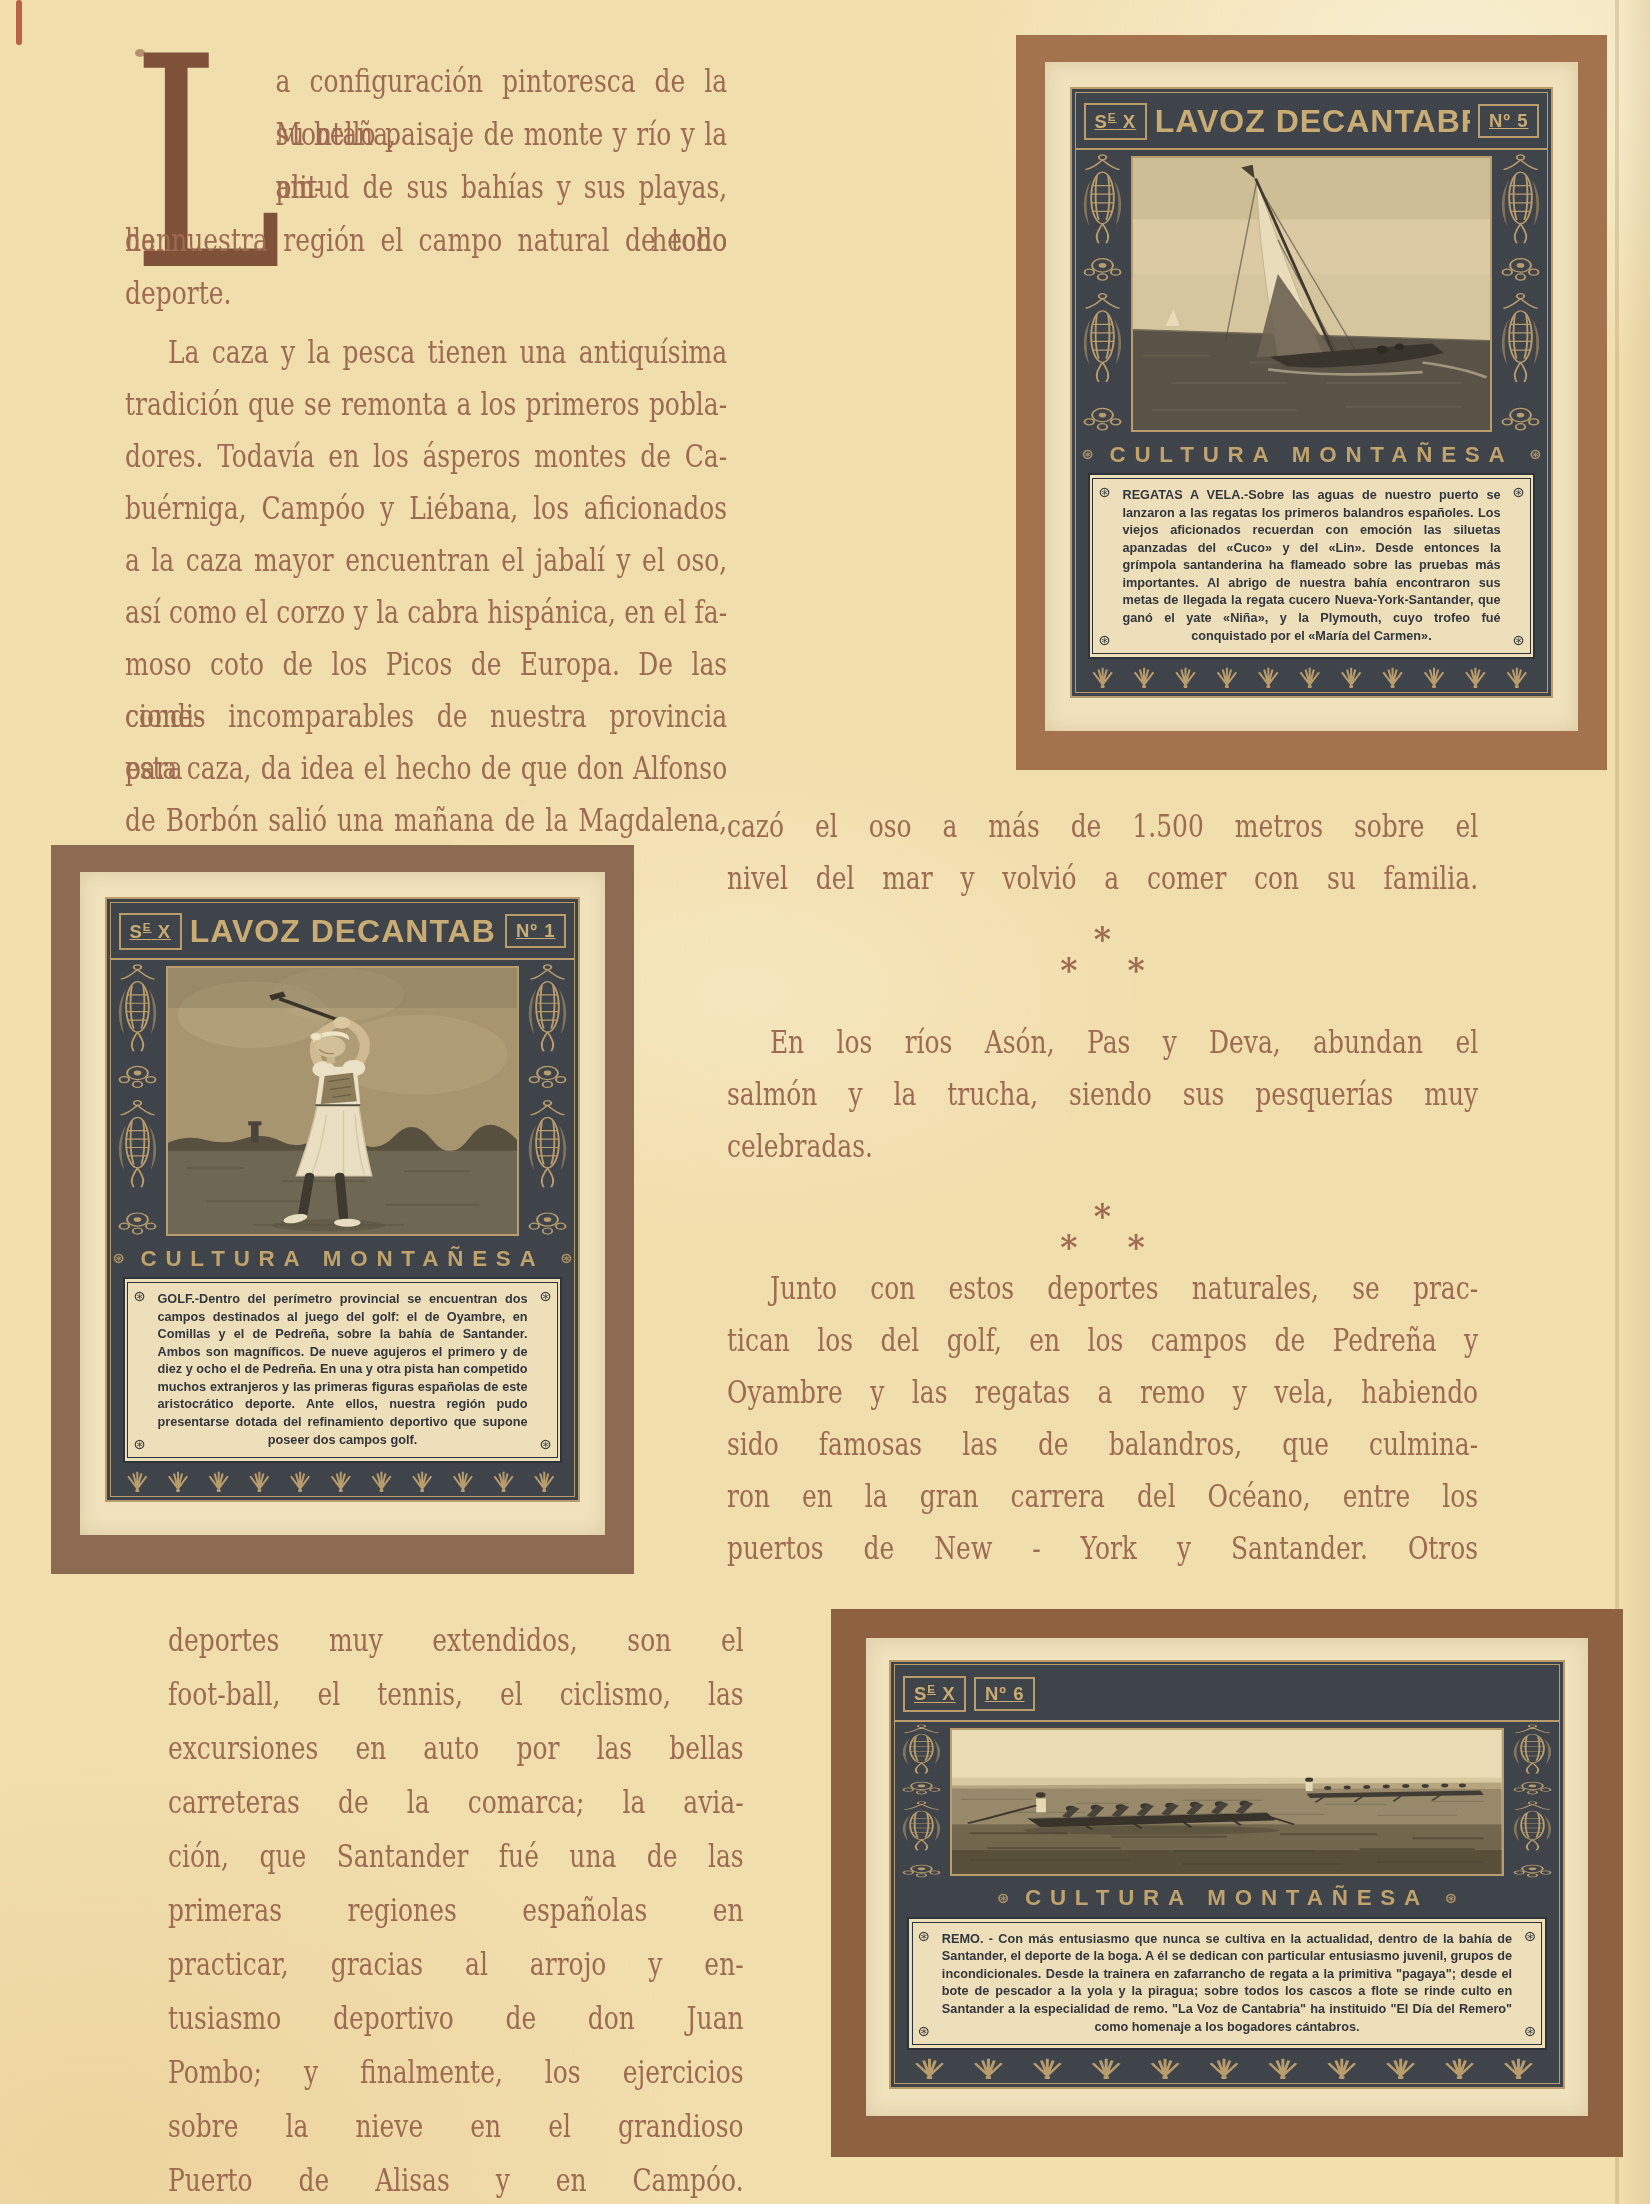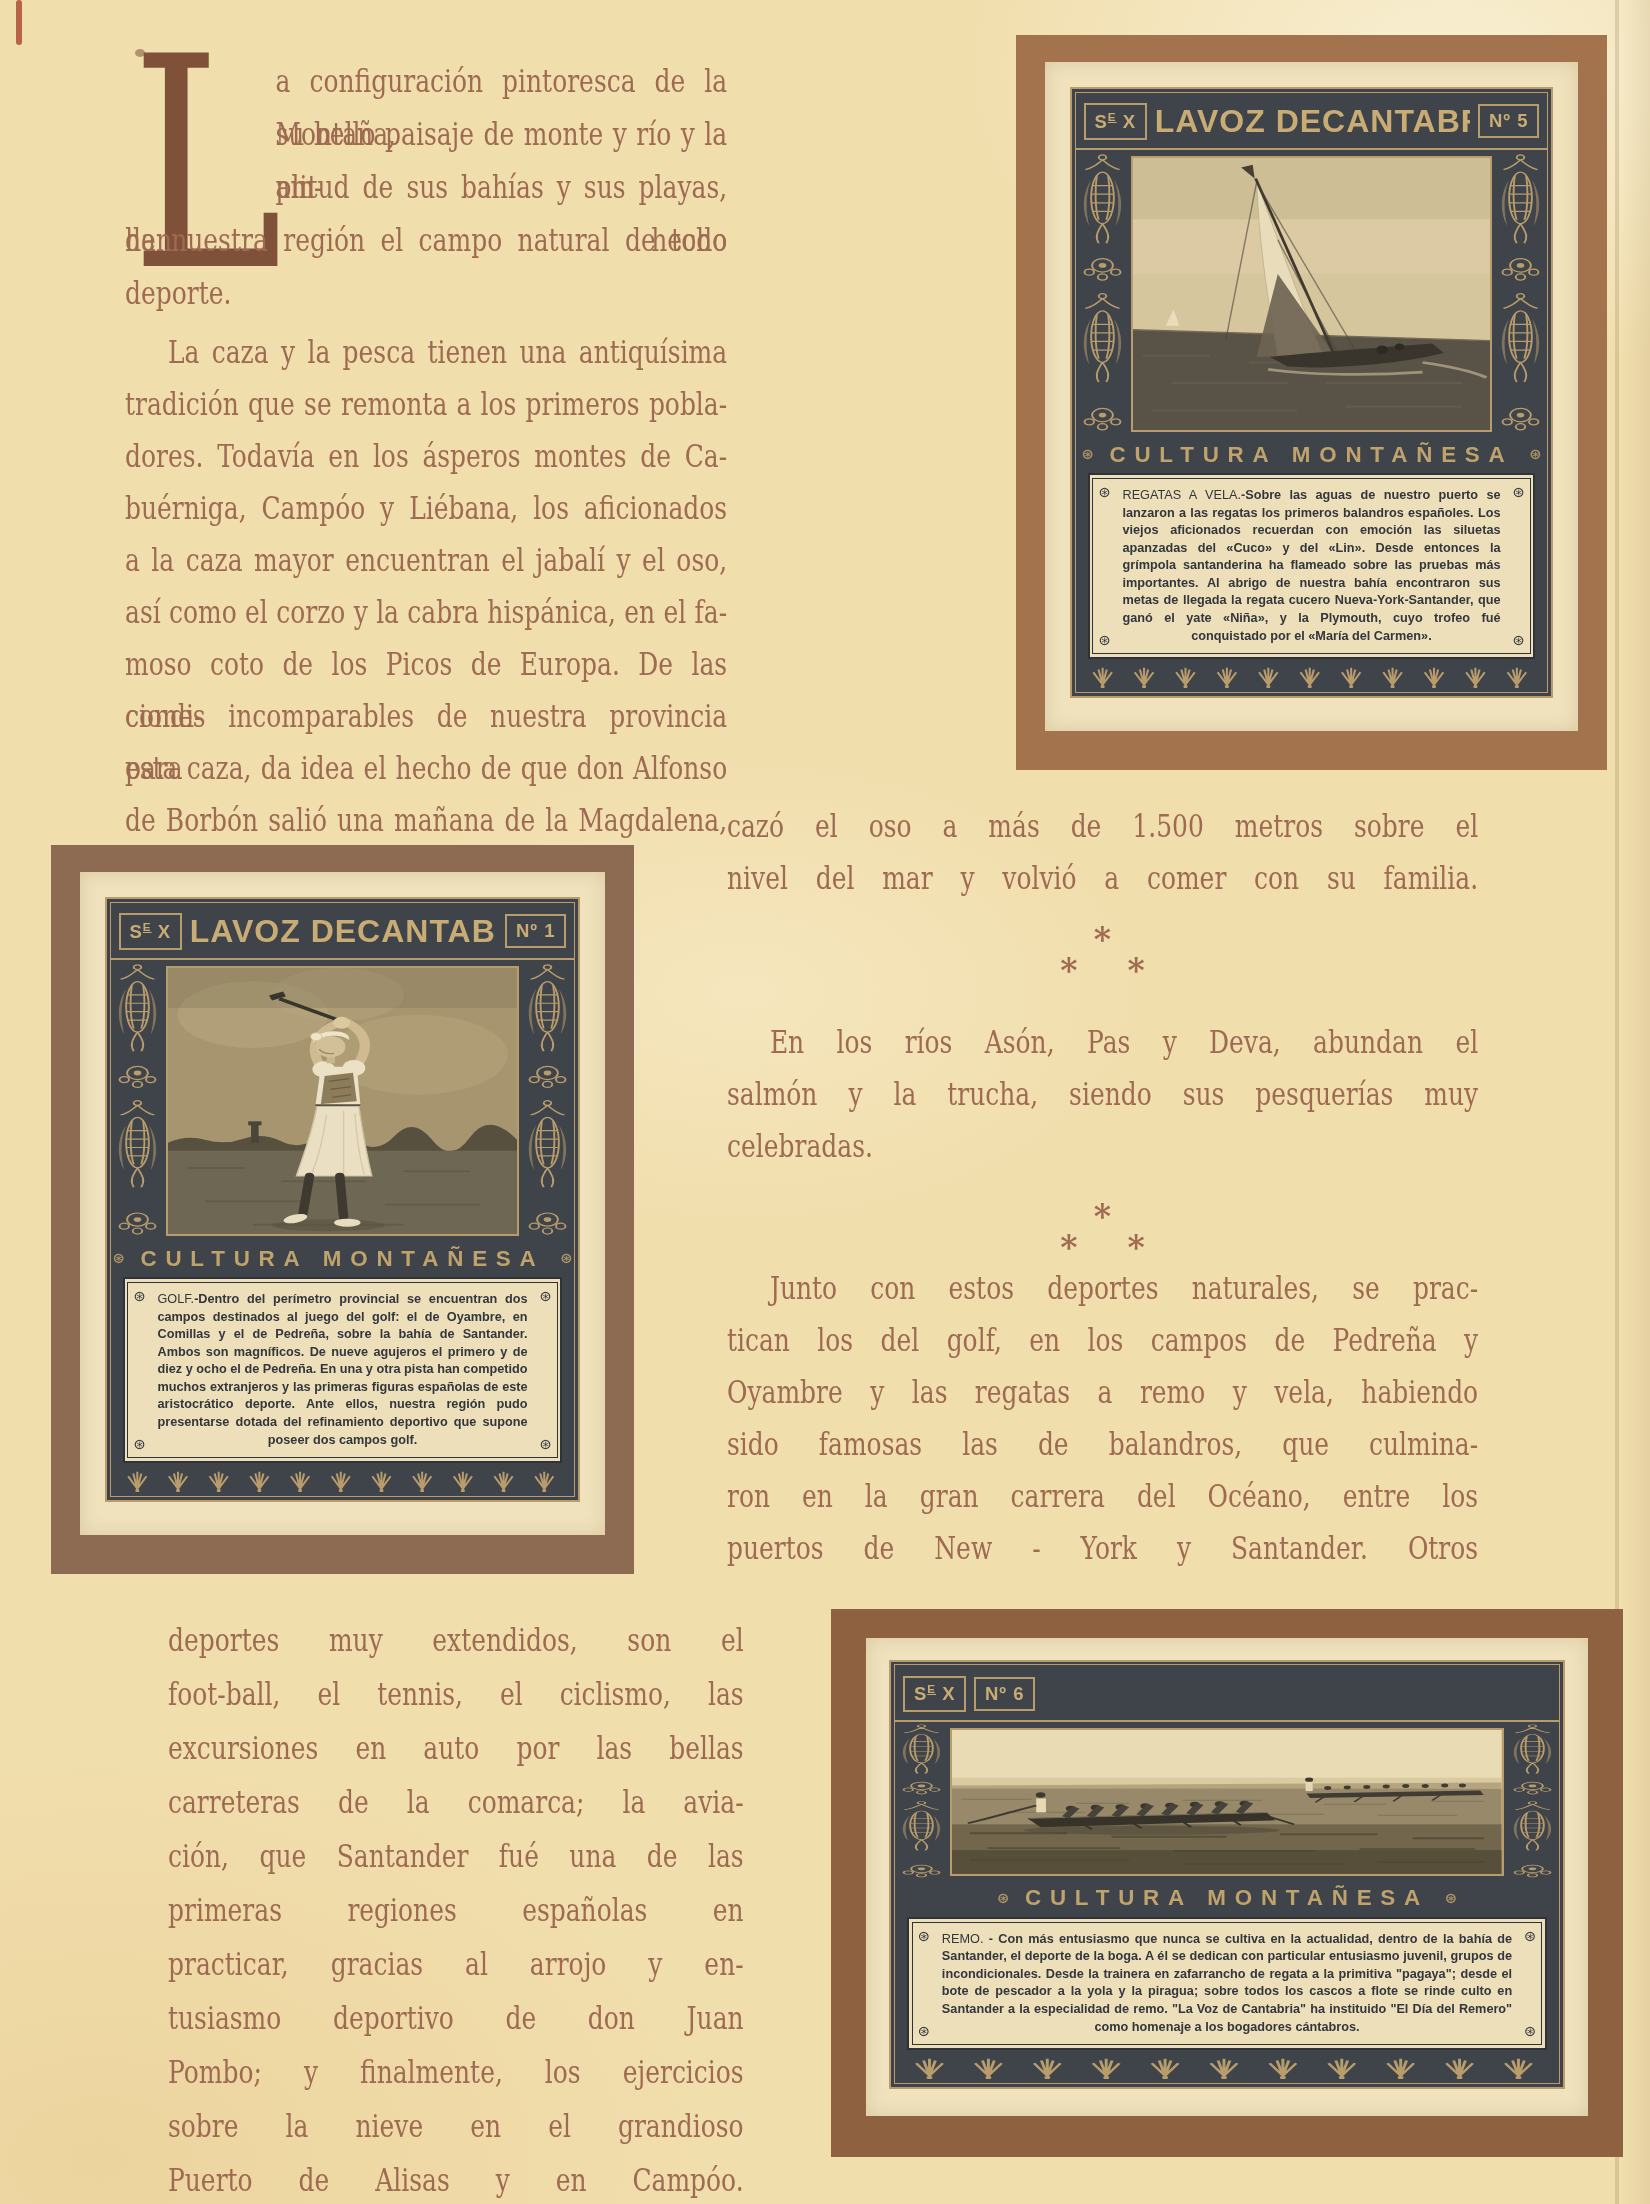--- a/index.html
+++ b/index.html
@@ -38,34 +38,34 @@
   .mat{position:absolute;inset:0;}
   .m8{background:#a3734e;}
   .m9{background:#8d6b53;}
   .m10{background:#8e6240;}
   .paper{position:absolute;left:29px;top:27px;right:29px;bottom:39px;background:#efe2bc;box-shadow:inset 0 0 17.6px rgba(120,90,50,.18);}
   .c10 .paper{left:35px;top:29px;right:35px;bottom:41px;}
   .frame{position:absolute;left:25px;top:25px;right:25px;bottom:33px;background:#3f434a;border:2px solid #b89c6c;}
   .c10 .frame{left:23.4px;top:21.5px;right:23.4px;bottom:27px;}
   .frame-in{position:absolute;inset:2.9px;border:1px solid #b89c6c;display:flex;flex-direction:column;}
   .chead{height:49px;flex:none;display:flex;align-items:center;gap:7.8px;padding:3.9px 7.8px 2px;border-bottom:2px solid #b89c6c;}
-  .sbox{flex:none;border:2px solid #b89c6c;color:#c9ac74;font:bold 18.5px/1 "Liberation Sans",sans-serif;padding:5.9px 8.8px;letter-spacing:1px;white-space:nowrap;}
+  .sbox{flex:none;border:2px solid #b89c6c;color:#c9ac74;font:bold 18.5px/1 "Liberation Sans",sans-serif;padding:5.9px 8.8px;letter-spacing:1px;white-space:nowrap;text-decoration:underline;}
   .sbox sup{font-size:11.7px;text-decoration:underline;}
   .ctitle{flex:1;text-align:center;color:#c9ac74;font:bold 32px/1 "Liberation Sans",sans-serif;letter-spacing:1px;white-space:nowrap;overflow:hidden;}
   .c10 .ctitle{letter-spacing:4.9px;}
   .cbody{flex:1;display:flex;align-items:stretch;min-height:0;}
   .corncol{width:53px;flex:none;height:100%;}
   .corncol.flip{transform:scaleX(-1);}
   .photo{flex:1;margin:5.9px 2px;border:2px solid #b89c6c;position:relative;overflow:hidden;background:#cdbd96;}
   .photo svg{position:absolute;inset:0;width:100%;height:100%;}
   .cbanner{height:33px;flex:none;display:flex;justify-content:center;align-items:center;gap:15.6px;color:#bfa26c;font:bold 22.4px/1 "Liberation Sans",sans-serif;letter-spacing:8.8px;white-space:nowrap;}
   .bdot{font-family:"DejaVu Sans",sans-serif;font-size:14.6px;letter-spacing:0;opacity:.85;}
   .ccap{flex:none;margin:2px 11.7px 5.9px;background:#ecdfba;border:2px solid #2f3237;padding:2.9px;position:relative;}
   .ccap-in{border:1px solid #2f3237;padding:7.8px 29px 7.8px 29px;font:bold 12.7px/17.6px "Liberation Sans",sans-serif;color:#33363c;text-align:justify;text-align-last:center;}
-  .ccap-in b{font-weight:normal;}
+  .ccap-in b{font-weight:bold;}
   .ros{position:absolute;font-family:"DejaVu Sans",sans-serif;font-size:14.6px;color:#33363c;line-height:1;}
   .ros.tl{left:8.8px;top:9.8px;} .ros.tr{right:8.8px;top:9.8px;}
   .ros.bl{left:8.8px;bottom:9.8px;} .ros.br{right:8.8px;bottom:9.8px;}
   .band{height:23.4px;flex:none;margin:0 7.8px 3.9px;}
 </style>
 </head>
 <body>
 
 <svg width="0" height="0" style="position:absolute" aria-hidden="true">
   <defs>

